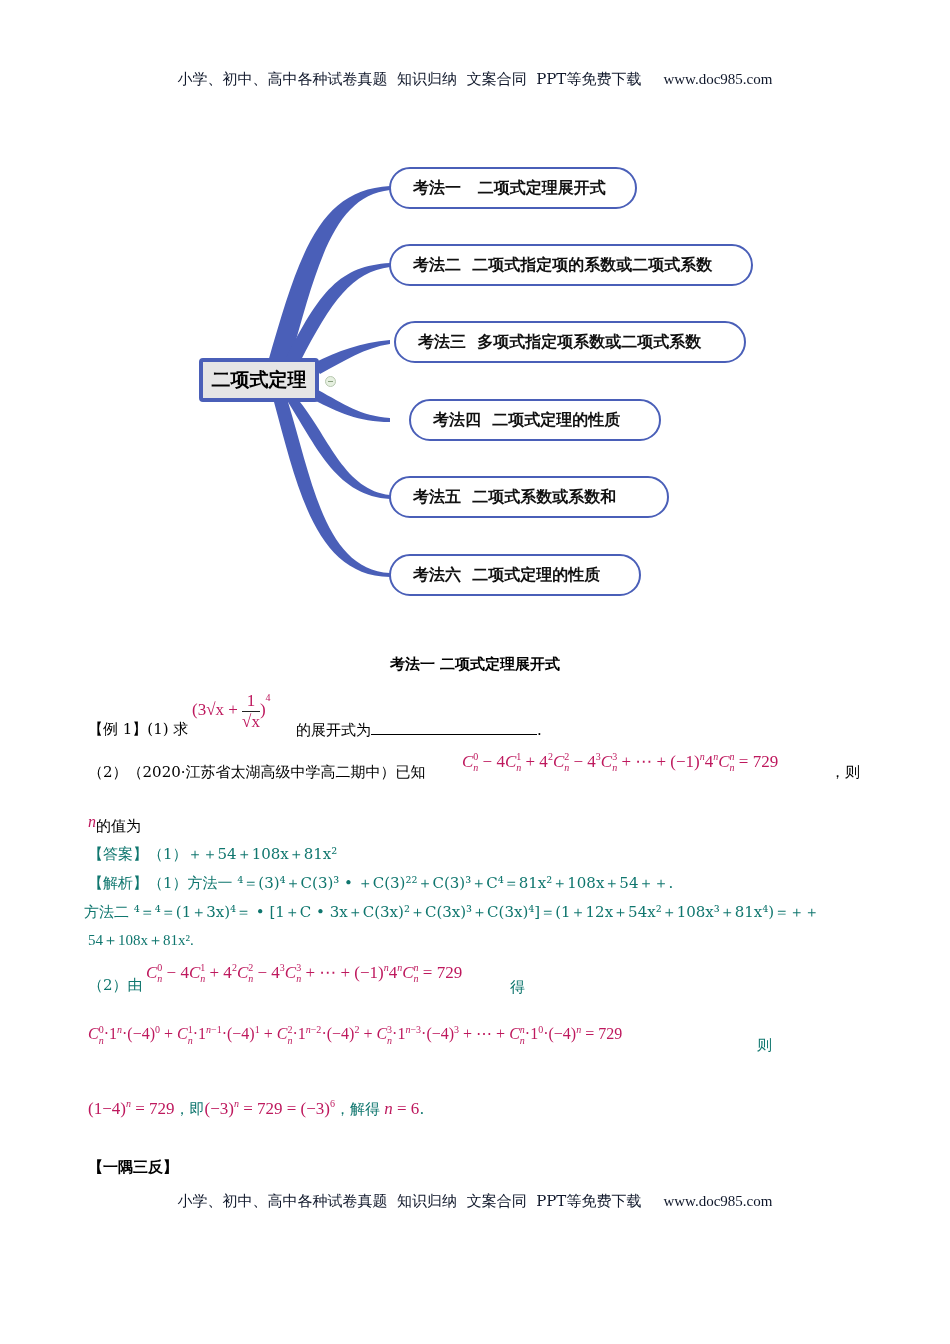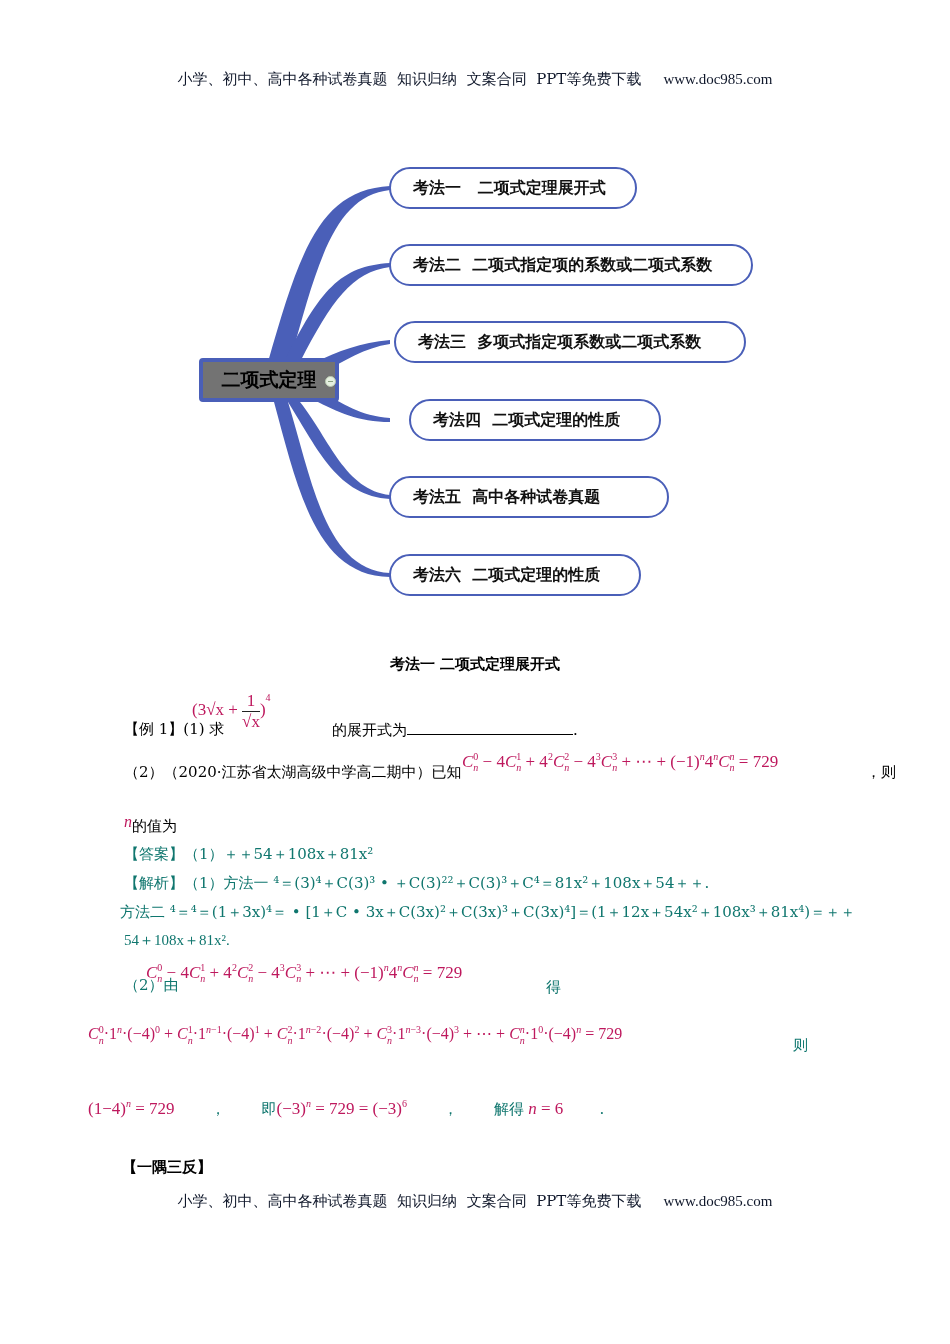--- a/index.html
+++ b/index.html
@@ -5,35 +5,35 @@
   html, body { margin: 0; padding: 0; background: #ffffff; }
   body { width: 950px; height: 1344px; position: relative; overflow: hidden;
          font-family: "DejaVu Serif", "Liberation Serif", serif; color: #000; }
   .abs { position: absolute; }
   .hdr { left: 0; width: 950px; text-align: center; font-size: 15px; color: #0f172a;
          font-family: "DejaVu Serif", serif; white-space: pre; }
   .hdr .url { font-family: "Liberation Serif", serif; font-size: 15px; margin-left: 22px; }
 
   
   #mindmap-svg { position: absolute; left: 0; top: 0; }
-  .root-node { position: absolute; left: 199px; top: 358px; width: 140px; height: 44px;
-               border: 4px solid #4a5fb8; border-radius: 4px; background: #737373;
+  .root-node { position: absolute; left: 199px; top: 358px; width: 120px; height: 44px;
+               border: 4px solid #4a5fb8; border-radius: 4px; background: #e5e5e5;
                box-sizing: border-box; display: flex; align-items: center; justify-content: center;
                font-family: "DejaVu Sans", sans-serif; font-weight: bold; font-size: 19px; }
   .collapse-dot { position: absolute; left: 325px; top: 376px; width: 9px; height: 9px;
                   border-radius: 50%; background: #e6f0e0; border: 1px solid #b8c8b0; }
   .collapse-dot::after { content: ""; position: absolute; left: 2px; top: 4px; width: 5px; height: 1px; background: #8aa080; }
   .branch { position: absolute; height: 42px; border: 2px solid #4a5fb8; border-radius: 21px;
             background: #fff; box-sizing: border-box; display: flex; align-items: center;
             padding-left: 22px; font-family: "DejaVu Sans", sans-serif; font-weight: bold;
             font-size: 16px; white-space: pre; color: #111; }
 
   .section-title { left: 0; width: 950px; text-align: center; top: 655px;
                    font-family: "DejaVu Sans", sans-serif; font-weight: bold; font-size: 15px; }
-  .txt { font-size: 15px; white-space: nowrap; margin-left: 36px; }
+  .txt { font-size: 15px; white-space: nowrap; }
   .red { color: #0f766e; }
   .math { font-family: "Liberation Serif", "DejaVu Serif", serif; font-size: 17px; color: #be185d; }
   .math i { font-style: italic; }
   sup, sub { font-size: 10px; }
   .blank { display: inline-block; width: 166px; border-bottom: 1px solid #000; height: 14px; vertical-align: baseline; }
   .frac { display: inline-block; vertical-align: middle; text-align: center; }
   .frac .num { display: block; border-bottom: 1px solid #222; padding: 0 2px; }
   .frac .den { display: block; }
   .bold-sans { font-family: "DejaVu Sans", sans-serif; font-weight: bold; font-size: 15px; }
 </style>
@@ -61,21 +61,21 @@
 
 <div class="root-node">
     <span>二项式定理</span>
   </div>
 <div class="collapse-dot"></div>
 
 <div class="branch" style="left:389px; top:167px; width:248px;"><span>考法一   二项式定理展开式</span></div>
 <div class="branch" style="left:389px; top:244px; width:364px;"><span>考法二  二项式指定项的系数或二项式系数</span></div>
 <div class="branch" style="left:394px; top:321px; width:352px;"><span>考法三  多项式指定项系数或二项式系数</span></div>
 <div class="branch" style="left:409px; top:399px; width:252px;"><span>考法四  二项式定理的性质</span></div>
-<div class="branch" style="left:389px; top:476px; width:280px;"><span>考法五  高中各种试卷真题</span></div>
+<div class="branch" style="left:389px; top:476px; width:280px;"><span>考法五  二项式系数或系数和</span></div>
 <div class="branch" style="left:389px; top:554px; width:252px;"><span>考法六  二项式定理的性质</span></div>
 
 <div class="abs section-title">考法一  二项式定理展开式</div>
 
 <div class="abs txt" style="left:88px; top:720px;">【例 1】(1) 求</div>
 <div class="abs math" style="left:192px; top:688px; line-height:20px;">
   <span>(3√x + </span><span class="frac"><span class="num">1</span><span class="den">√x</span></span><span>)</span><sup style="vertical-align: 14px;">4</sup>
 </div>
 <div class="abs txt" style="left:296px; top:720px;"><span>的展开式为</span><span class="blank"></span><span>.</span></div>
 
@@ -100,15 +100,15 @@
 
 <div class="abs math" style="left:88px; top:1024px; font-size:16px;">
   <i>C</i><sub><i>n</i></sub><sup style="margin-left:-5px">0</sup>·1<sup><i>n</i></sup>·(−4)<sup>0</sup> + <i>C</i><sub><i>n</i></sub><sup style="margin-left:-5px">1</sup>·1<sup><i>n</i>−1</sup>·(−4)<sup>1</sup> + <i>C</i><sub><i>n</i></sub><sup style="margin-left:-5px">2</sup>·1<sup><i>n</i>−2</sup>·(−4)<sup>2</sup> + <i>C</i><sub><i>n</i></sub><sup style="margin-left:-5px">3</sup>·1<sup><i>n</i>−3</sup>·(−4)<sup>3</sup> + ⋯ + <i>C</i><sub><i>n</i></sub><sup style="margin-left:-5px"><i>n</i></sup>·1<sup>0</sup>·(−4)<sup><i>n</i></sup> = 729
 </div>
 <div class="abs txt red" style="left:757px; top:1036px;">则</div>
 
 <div class="abs" style="left:88px; top:1098px; white-space:nowrap;">
   <span class="math">(1−4)<sup><i>n</i></sup> = 729</span><span class="txt red">，</span><span class="txt red">即</span><span class="math">(−3)<sup><i>n</i></sup> = 729 = (−3)<sup>6</sup></span><span class="txt red">，</span><span class="txt red">解得</span><span class="math"> <i>n</i> = 6</span><span class="txt red">.</span>
 </div>
 
-<div class="abs bold-sans" style="left:88px; top:1158px;margin-left:34px;">【一隅三反】</div>
+<div class="abs bold-sans" style="left:88px; top:1158px;">【一隅三反】</div>
 
 <div class="abs hdr" style="top:1192px;"><span>小学、初中、高中各种试卷真题  知识归纳  文案合同  PPT等免费下载</span><span class="url">www.doc985.com</span></div>
 
 </body></html>

